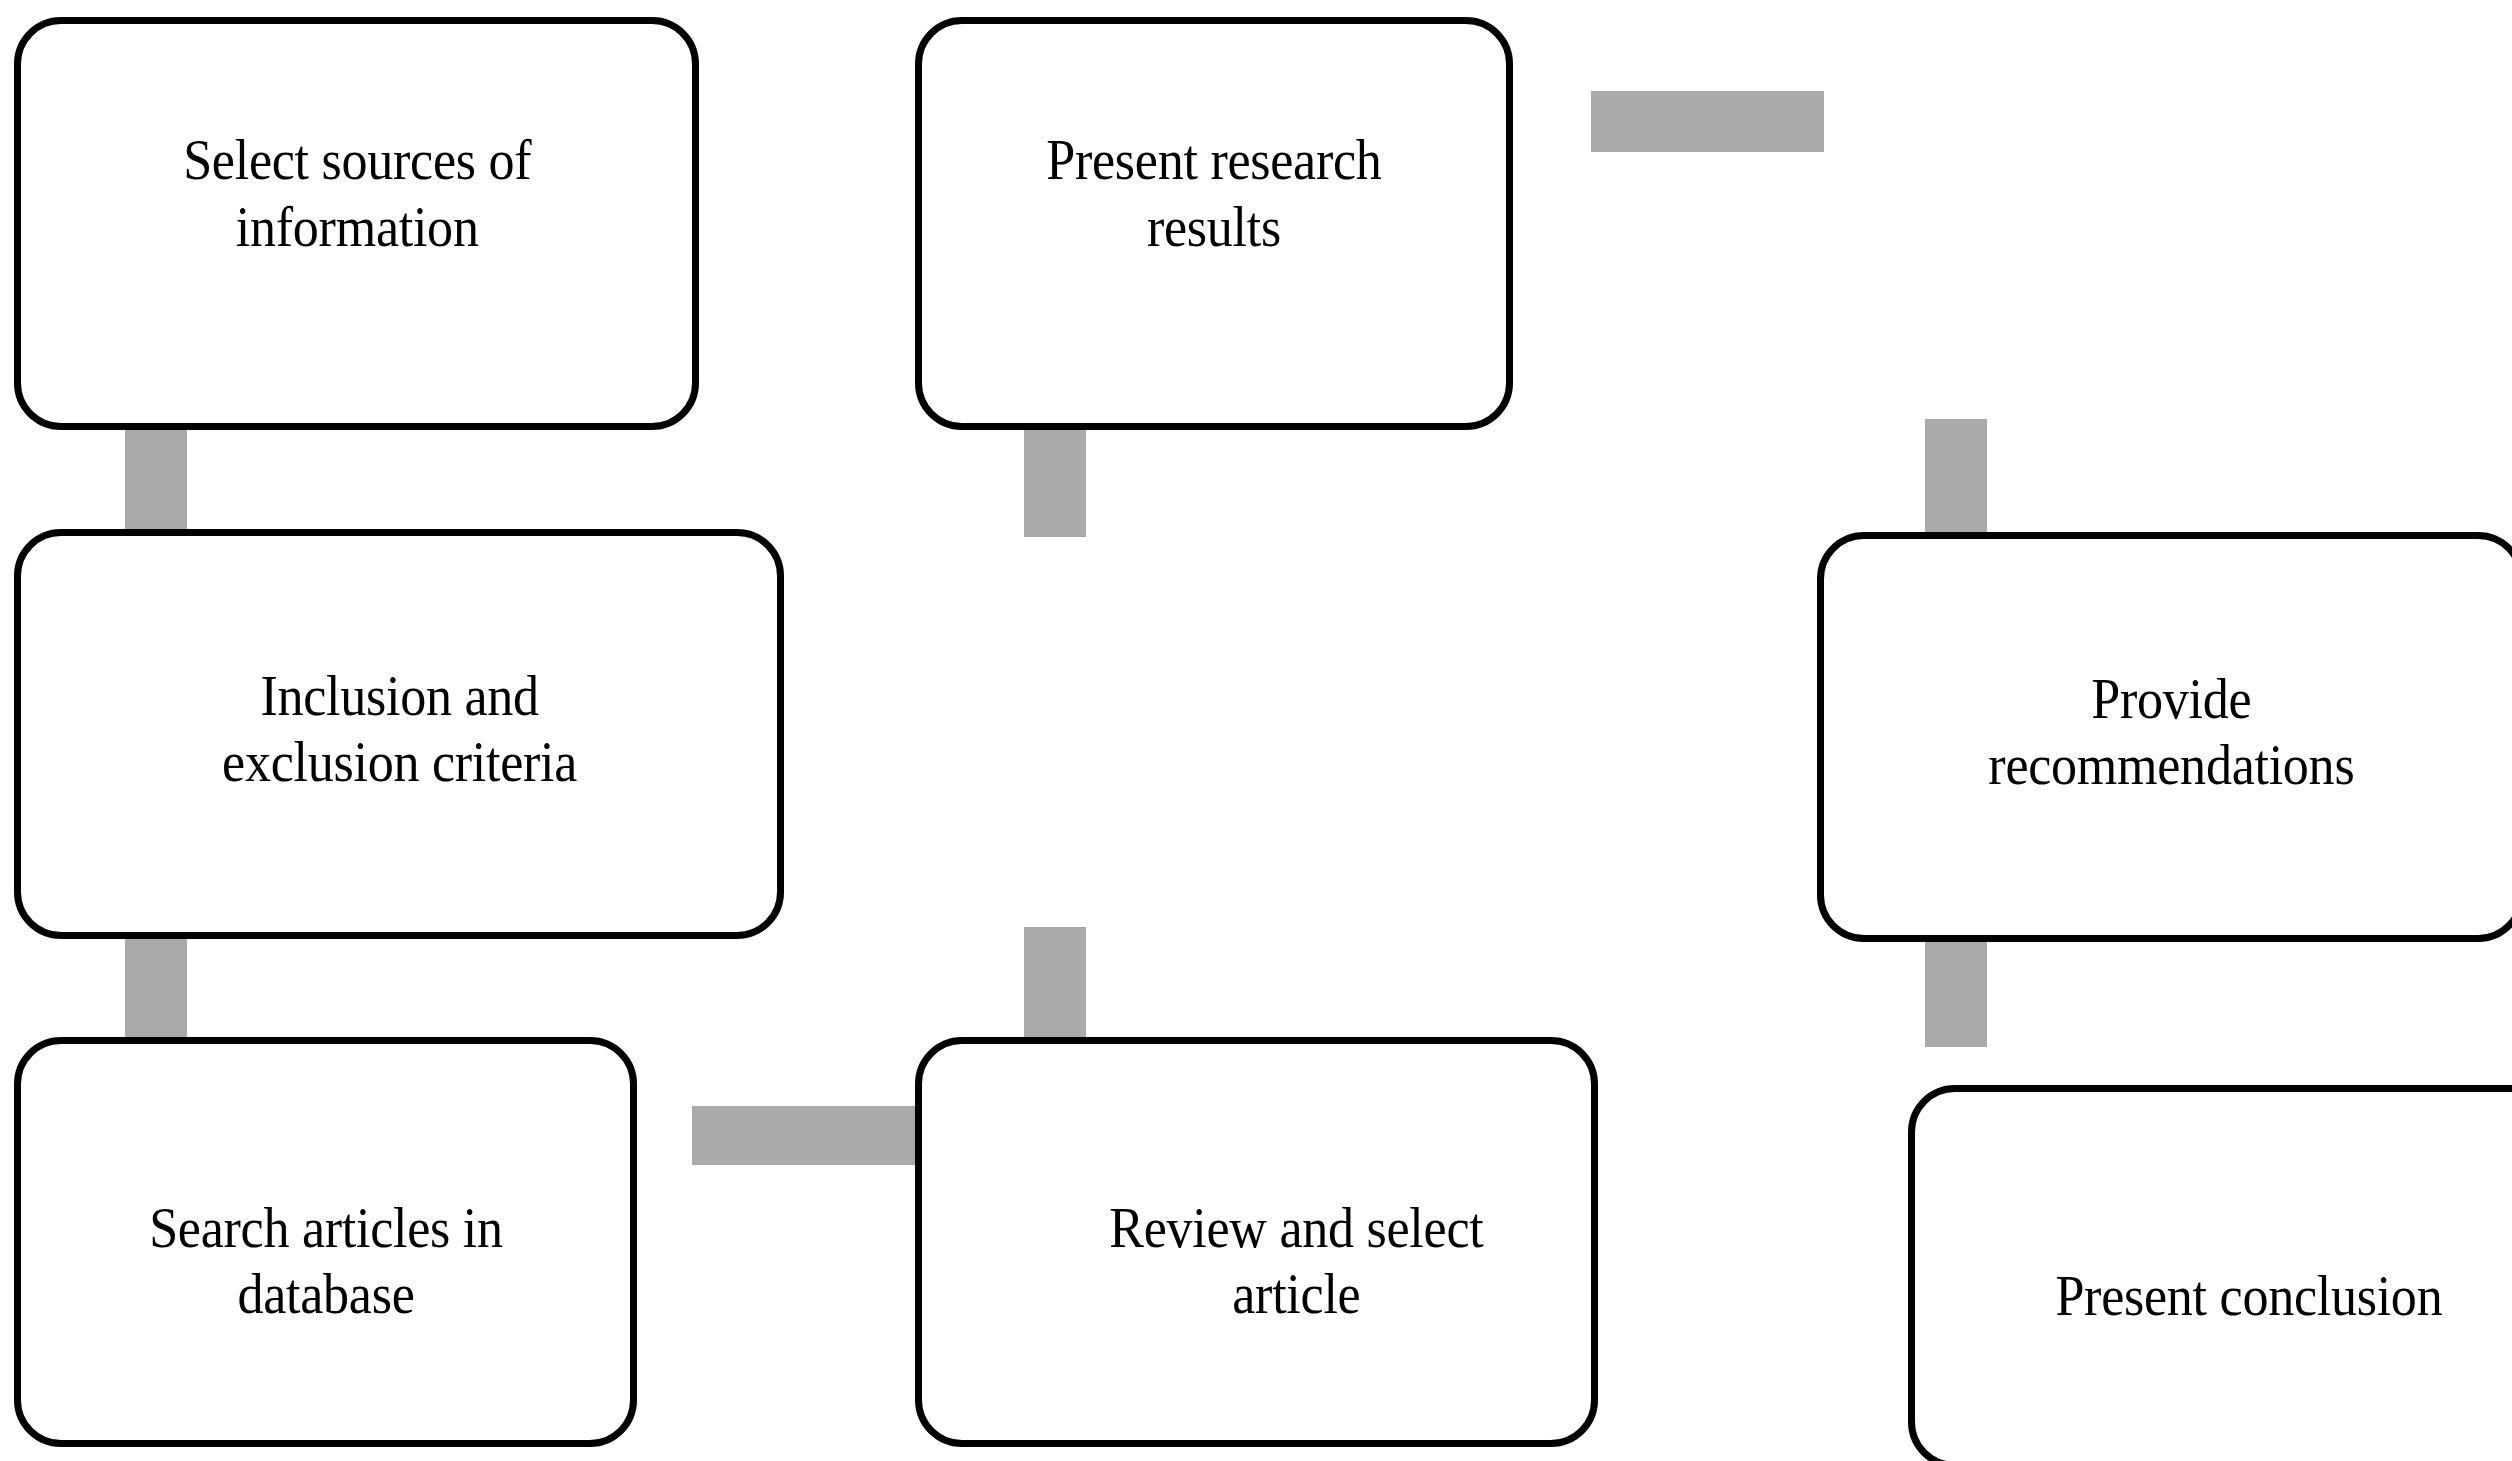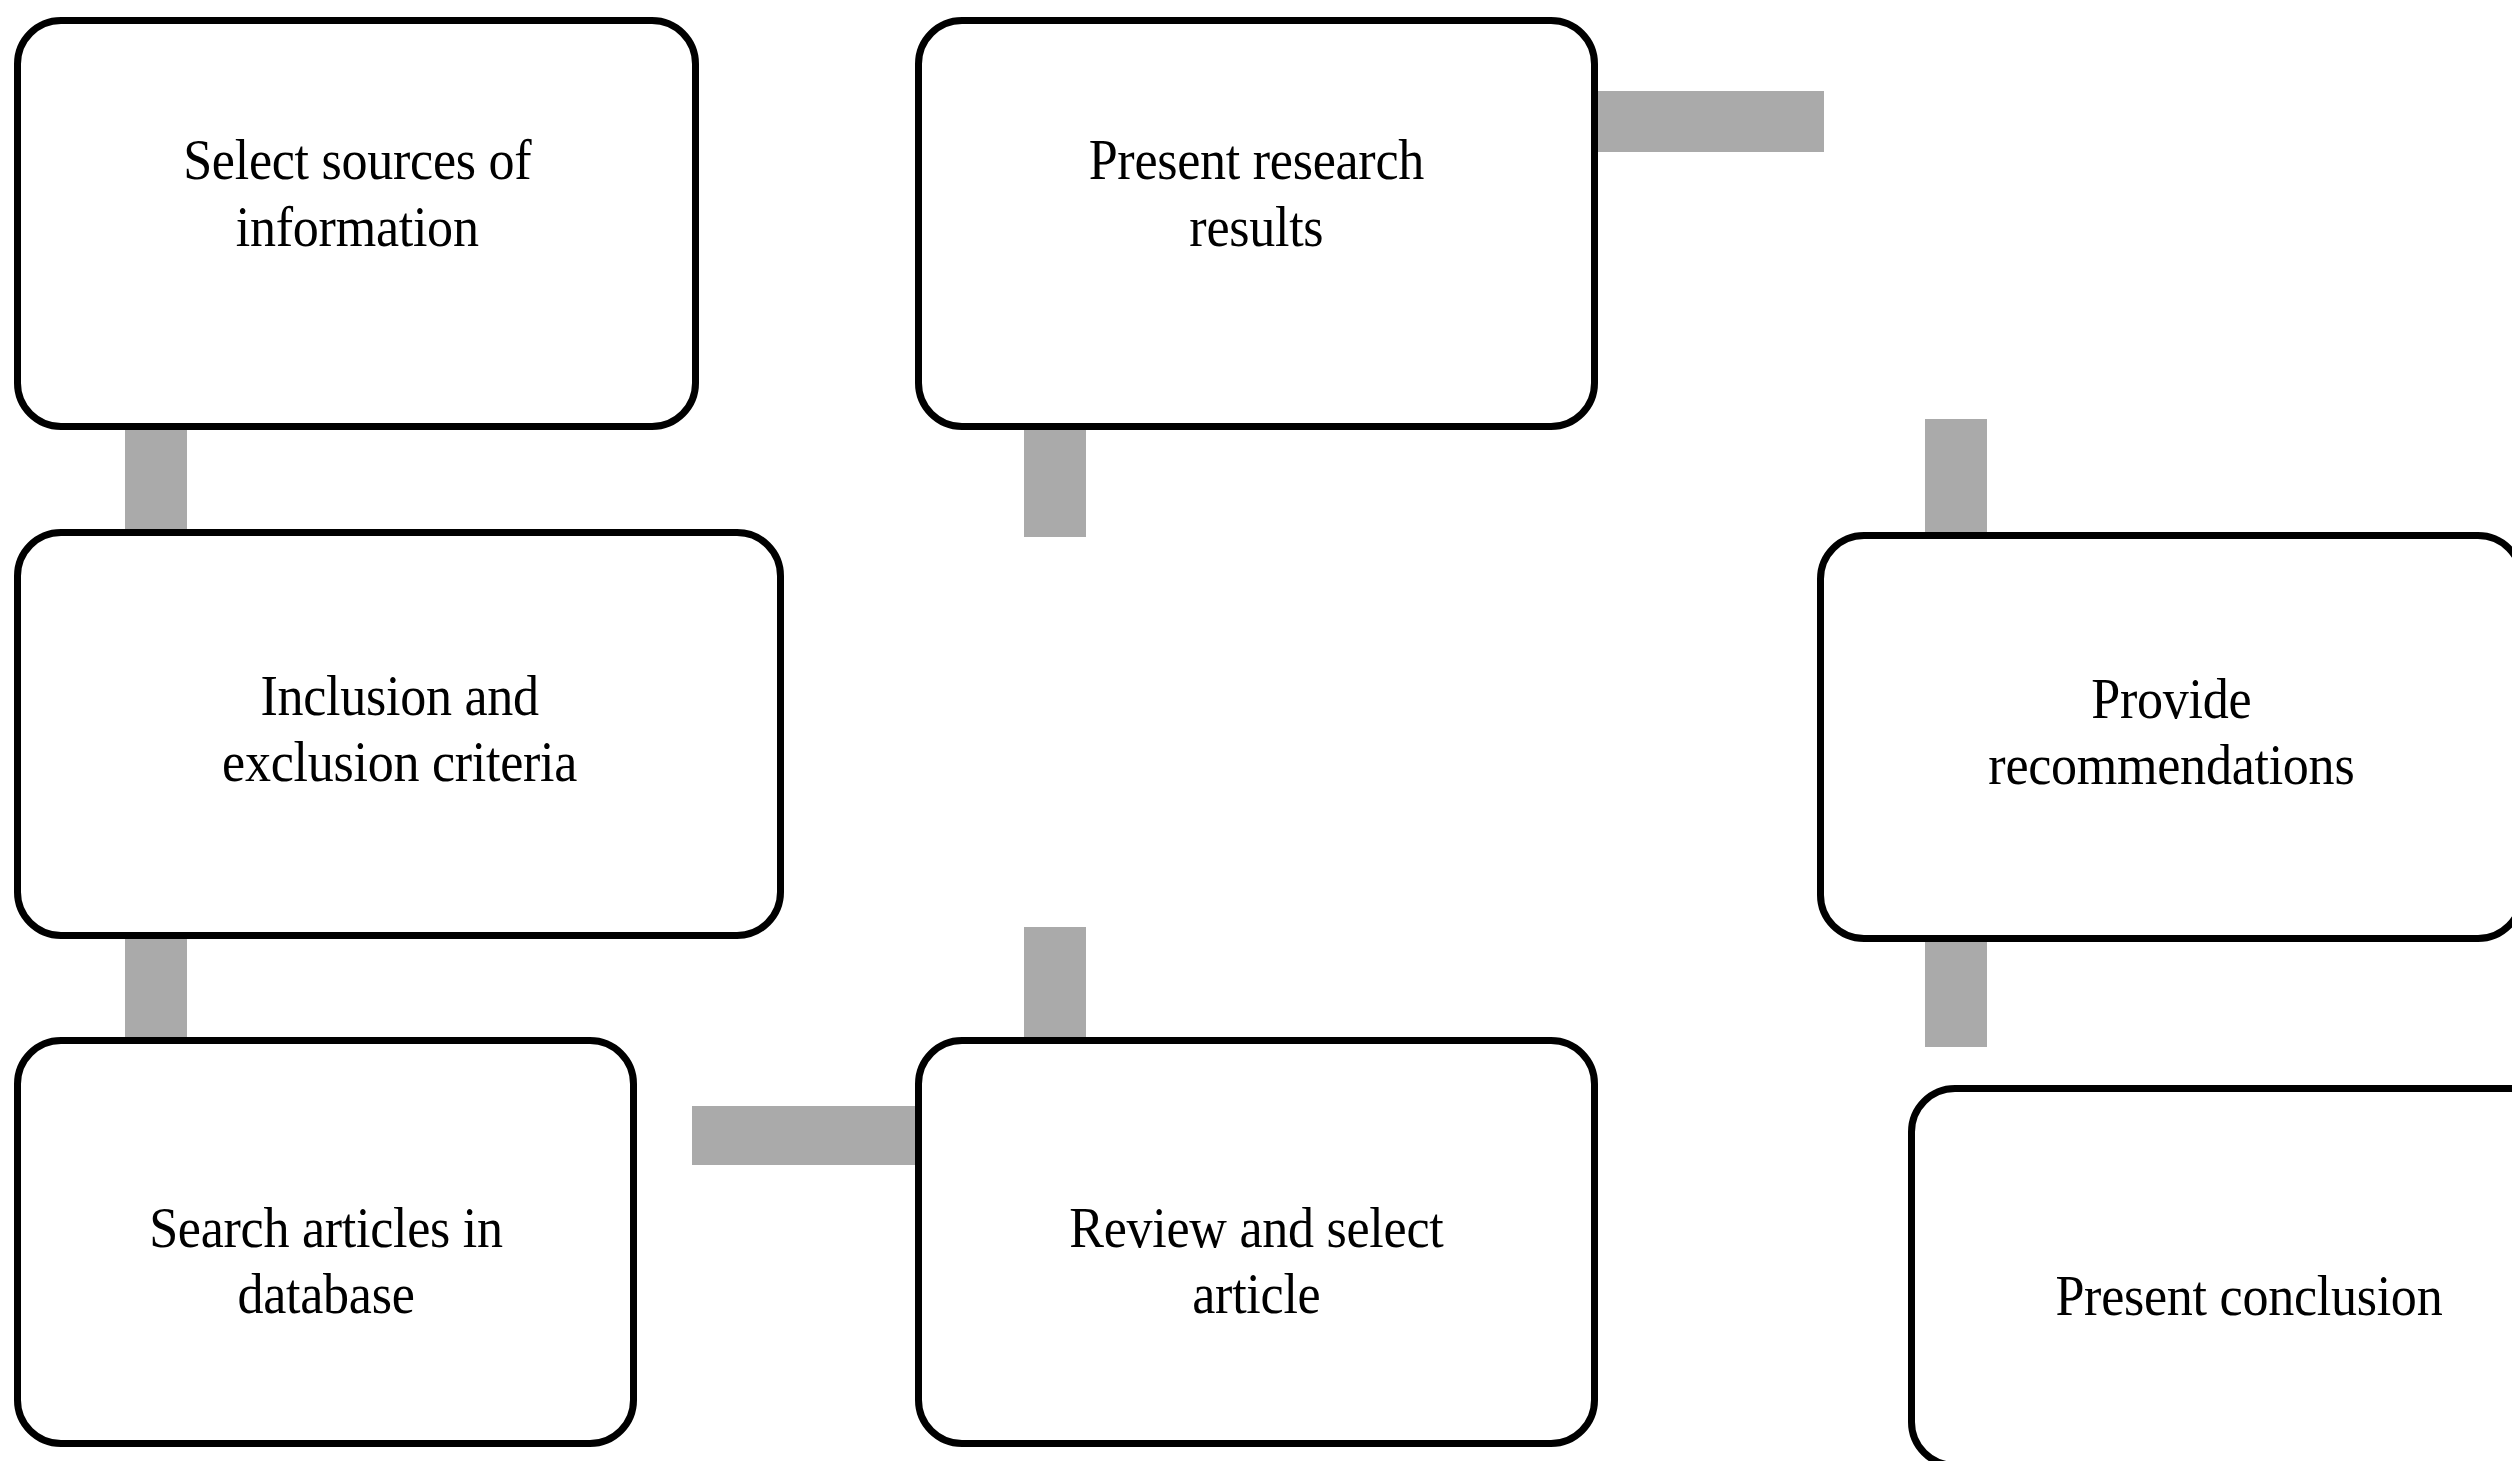--- a/index.html
+++ b/index.html
@@ -68,21 +68,21 @@
 
   <div class="connector" style="left:1925px; top:419px; width:62px; height:118px;"></div>
 
   <div class="connector" style="left:1925px; top:927px; width:62px; height:120px;"></div>
 
   <div class="node offset-up" style="left:14.4px; top:17px; width:685px; height:413px;">
     <span class="node-label">Select sources of
 information</span>
   </div>
 
-  <div class="node offset-up" style="left:915px; top:17px; width:683px; height:413px;">
+  <div class="node offset-up" style="left:915px; top:17px; width:598px; height:413px;">
     <span class="node-label">Present research
 results</span>
   </div>
 
 
   <div class="node offset-mid" style="left:14.4px; top:529px; width:770px; height:410px;">
     <span class="node-label">Inclusion and
 exclusion criteria</span>
   </div>
 
@@ -90,21 +90,21 @@
   <div class="node offset-mid" style="left:1817px; top:532px; width:708px; height:410px;">
     <span class="node-label">Provide
 recommendations</span>
   </div>
 
   <div class="node offset-down" style="left:14.4px; top:1037px; width:623px; height:410px;">
     <span class="node-label">Search articles in
 database</span>
   </div>
 
-  <div class="node offset-down" style="left:915px; top:1037px; width:683px; height:410px;">
+  <div class="node offset-down" style="left:915px; top:1037px; width:683px; height:410px;justify-content:flex-end;">
     <span class="node-label">Review and select
 article</span>
   </div>
 
   <div class="node offset-down" style="left:1908px; top:1037px; width:682px; height:384px;margin-top:48px;">
     <span class="node-label">Present conclusion</span>
   </div>
 
 </div>
 

